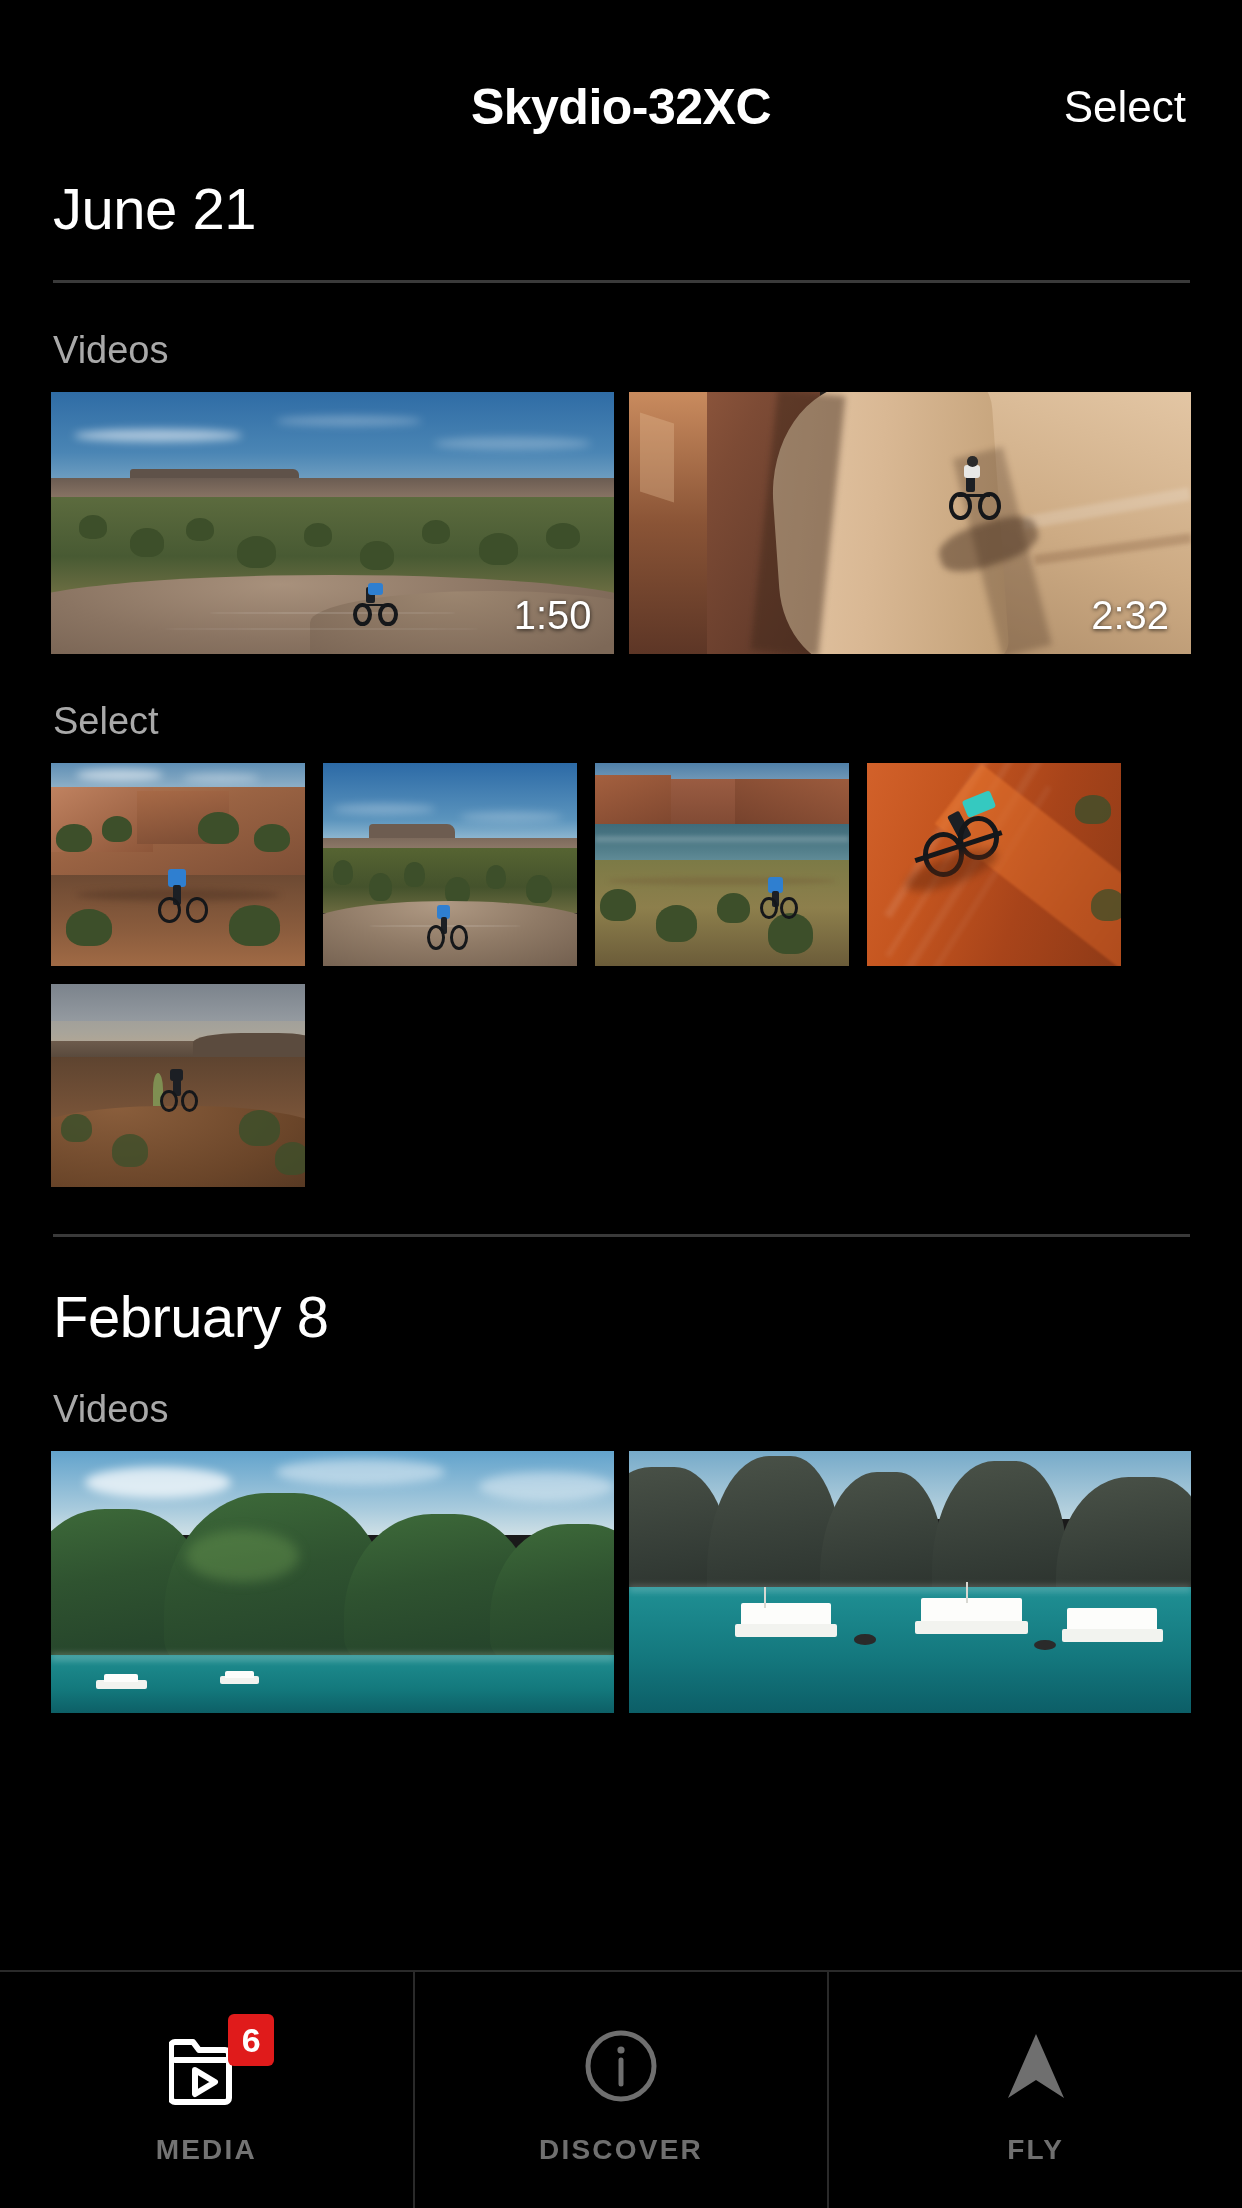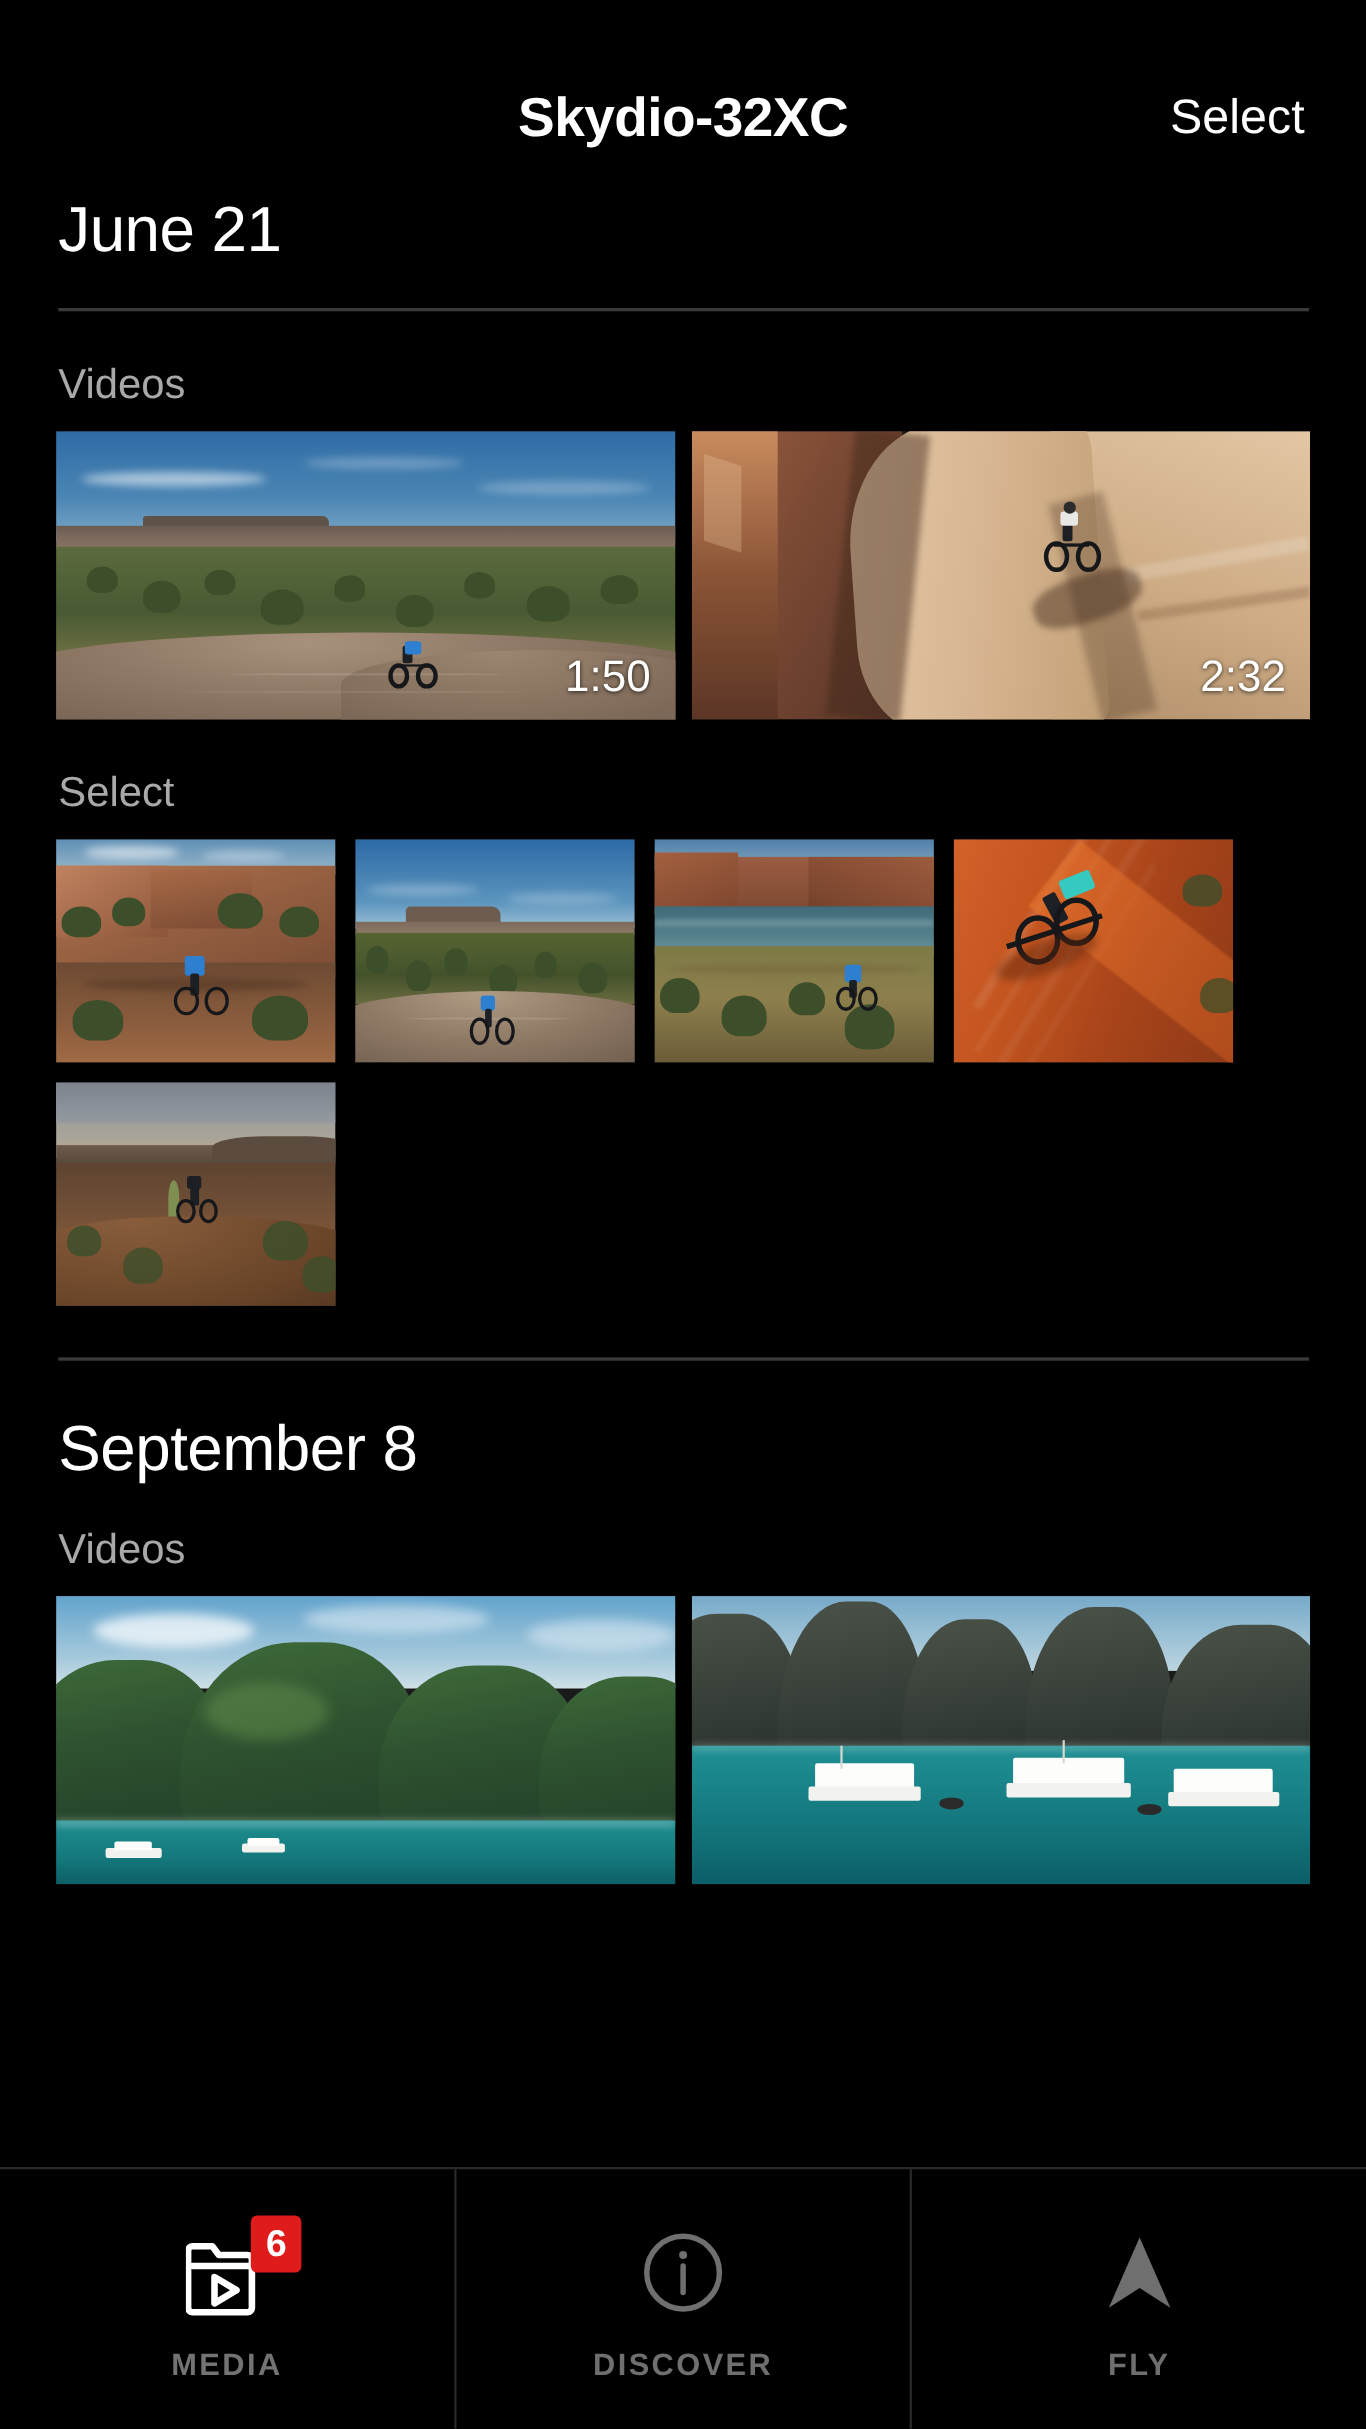--- a/index.html
+++ b/index.html
@@ -368,21 +368,21 @@
           <div class="lyr wheel" style="left:43%;top:52%;width:7%;height:11%;border-width:3px;"></div>
           <div class="lyr wheel" style="left:51%;top:52%;width:7%;height:11%;border-width:3px;"></div>
         </div>
       </div>
     </div>
 
     <div class="section-rule"></div>
   </div>
 
   <div class="section" style="margin-top:36px;">
-    <div class="date-title">September 8</div>
+    <div class="date-title">February 8</div>
     <div class="group-label" style="margin-top:38px;">Videos</div>
 
     <div class="video-grid">
 
       <div class="video-cell">
         <div class="scene">
           <div class="lyr n-sky"></div>
           <div class="lyr n-cloud" style="left:6%;top:6%;width:26%;height:12%;"></div>
           <div class="lyr n-cloud" style="left:40%;top:3%;width:30%;height:10%;opacity:.6;"></div>
           <div class="lyr n-cloud" style="left:76%;top:8%;width:24%;height:11%;opacity:.55;"></div>

